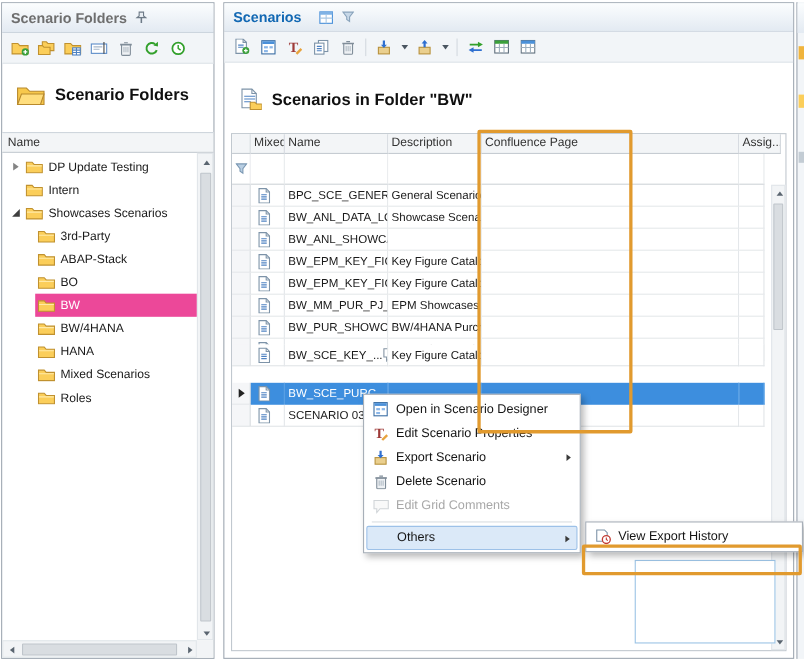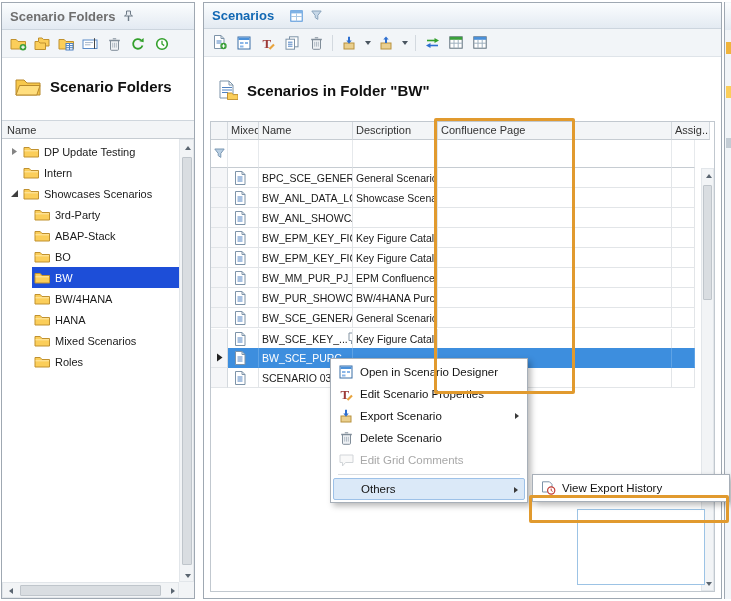--- a/index.html
+++ b/index.html
@@ -16,21 +16,21 @@
 .tsep{width:1px;height:16px;background:#d3d9df;margin:0 2px}
 .ic{display:inline-flex;align-items:center;justify-content:center}
 .bigh{position:absolute;display:flex;align-items:center;gap:9px;font-size:15px;font-weight:bold;color:#101010;padding-left:13px}
 .colhead{position:absolute;background:#f3f5f7;border-top:1px solid #cfd6dd;border-bottom:1px solid #c6ccd2;font-size:11px;color:#333;display:flex;align-items:center;padding-left:5px}
 
 .tree-item{position:absolute;left:2px;width:177px;height:21px;display:flex;align-items:center;font-size:11px;color:#1a1a1a}
 .tree-item.lvl0{padding-left:6px}
 .tree-item.lvl1{padding-left:30px}
 .tree-item .exp{width:13px;display:flex;justify-content:center;align-items:center}
 .tree-item .inner{display:flex;align-items:center;gap:5px;flex:1;height:100%;padding-left:2px}
-.tree-item.sel .inner{background:#1d4ed8;color:#fff}
+.tree-item.sel .inner{background:#ec4899;color:#fff}
 
 #grid-frame{position:absolute;left:210px;top:121px;width:505px;height:471px;border:1px solid #c1c8cf;background:#fff}
 #grid-header{position:absolute;left:211px;top:122px;height:18px;display:flex}
 .hc{background:#f3f5f7;border-right:1px solid #d4d9de;border-bottom:1px solid #c6ccd2;font-size:11px;color:#333;padding:2px 3px;white-space:nowrap;overflow:hidden}
 #grid-filter{position:absolute;left:211px;top:140px;height:28px;display:flex}
 .fc{background:#fff;border-right:1px solid #e6e9ec;border-bottom:1px solid #c6ccd2;display:flex;align-items:center;padding-left:3px}
 .grow{position:absolute;left:211px;height:20px;display:flex;font-size:10.5px}
 .grow .c{border-right:1px solid #e2e5e8;border-bottom:1px solid #e2e5e8;display:flex;align-items:center;padding:0 3px;white-space:nowrap;overflow:hidden;background:#fff}
 .grow .ind{background:#f5f6f8;border-right:1px solid #d4d9de;justify-content:center;padding:0}
 .grow.sel .c:not(.ind){background:#3d8ede;color:#fff;border-bottom-color:#3d8ede;border-right-color:#5ea3e6}
@@ -597,21 +597,21 @@
             <path d="M1.5 .5h6.5L11 3.5v10H1.5z" fill="#fff" stroke="#7d93a8"></path>
             <path d="M8 .5v3h3" fill="none" stroke="#7d93a8"></path>
             <path d="M3.5 6h5M3.5 8h5M3.5 10h5" stroke="#4f82c2" fill="none"></path>
           </svg>
         </span>
       </div>
       <div class="c w-name">
         <span>BW_MM_PUR_PJ_01</span>
       </div>
       <div class="c w-desc">
-        <span>EPM Confluence</span>
+        <span>EPM Showcases</span>
       </div>
       <div class="c w-conf">
         <span></span>
       </div>
       <div class="c w-asgn"></div>
     </div>
     <div class="grow" style="top:288px">
       <div class="c ind w-ind"></div>
       <div class="c w-icon">
         <span class="ic" style="margin-left:3px">
@@ -648,21 +648,21 @@
         <span>BW_SCE_GENERAL...</span>
       </div>
       <div class="c w-desc">
         <span>General Scenario f...</span>
       </div>
       <div class="c w-conf">
         <span></span>
       </div>
       <div class="c w-asgn"></div>
     </div>
-    <div class="grow" style="top:329px">
+    <div class="grow" style="top:313px">
       <div class="c ind w-ind"></div>
       <div class="c w-icon">
         <span class="ic" style="margin-left:3px">
           <svg width="12" height="14" viewBox="0 0 12 14">
             <path d="M1.5 .5h6.5L11 3.5v10H1.5z" fill="#fff" stroke="#7d93a8"></path>
             <path d="M8 .5v3h3" fill="none" stroke="#7d93a8"></path>
             <path d="M3.5 6h5M3.5 8h5M3.5 10h5" stroke="#4f82c2" fill="none"></path>
           </svg>
         </span>
       </div>

